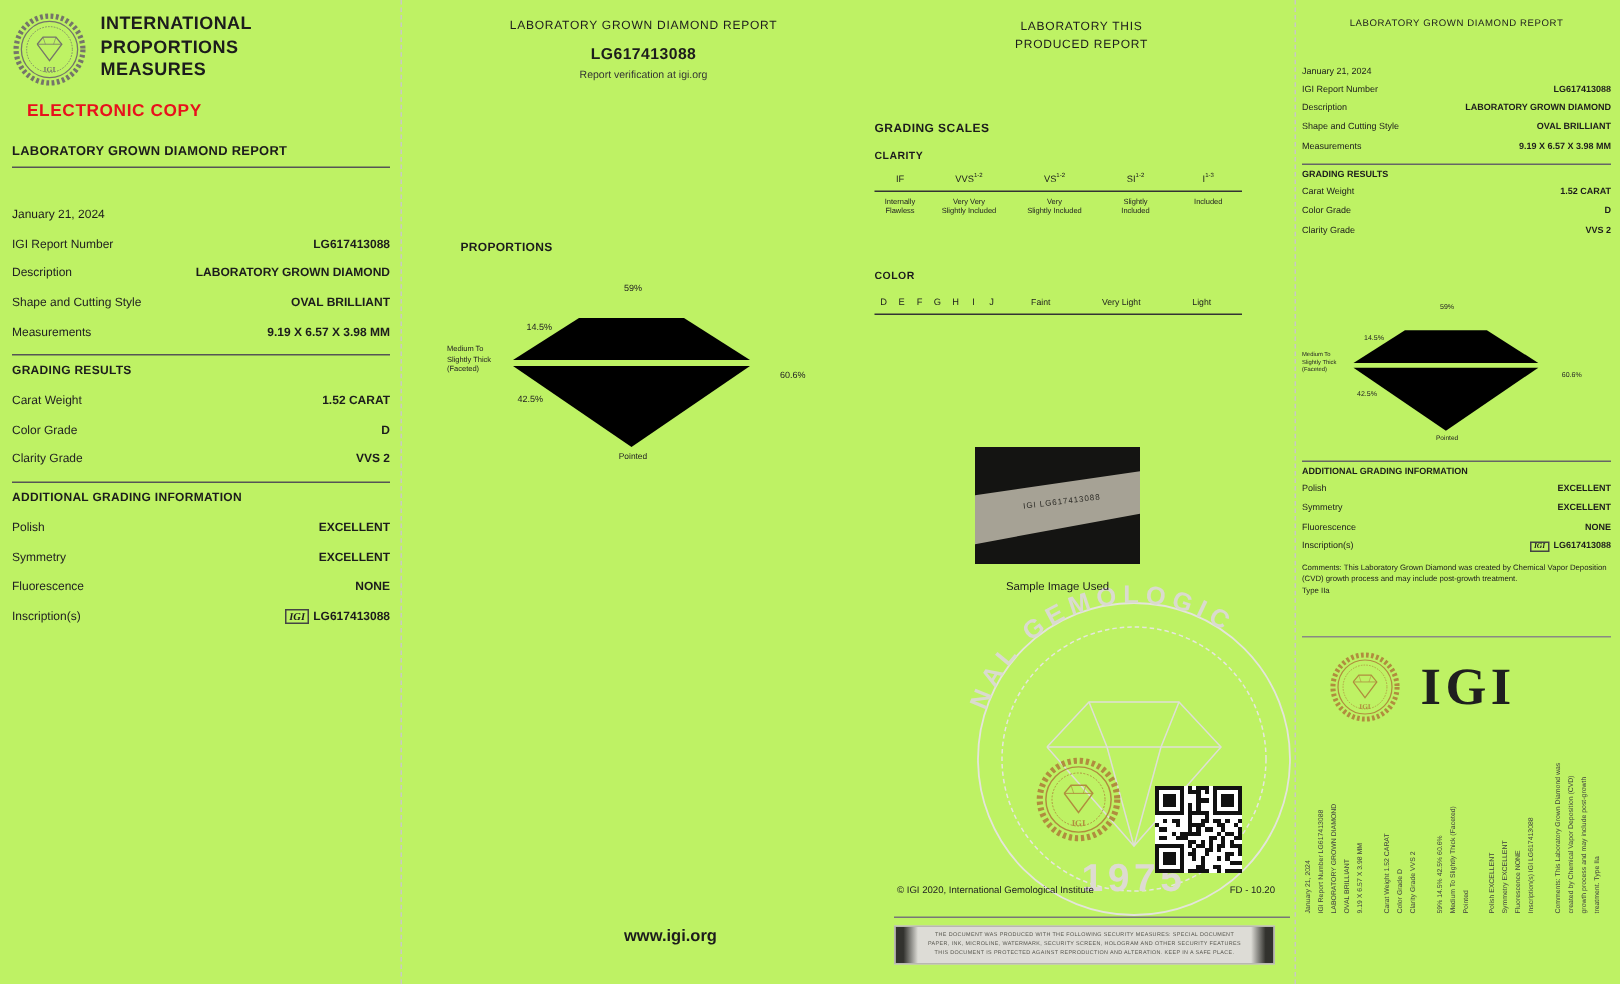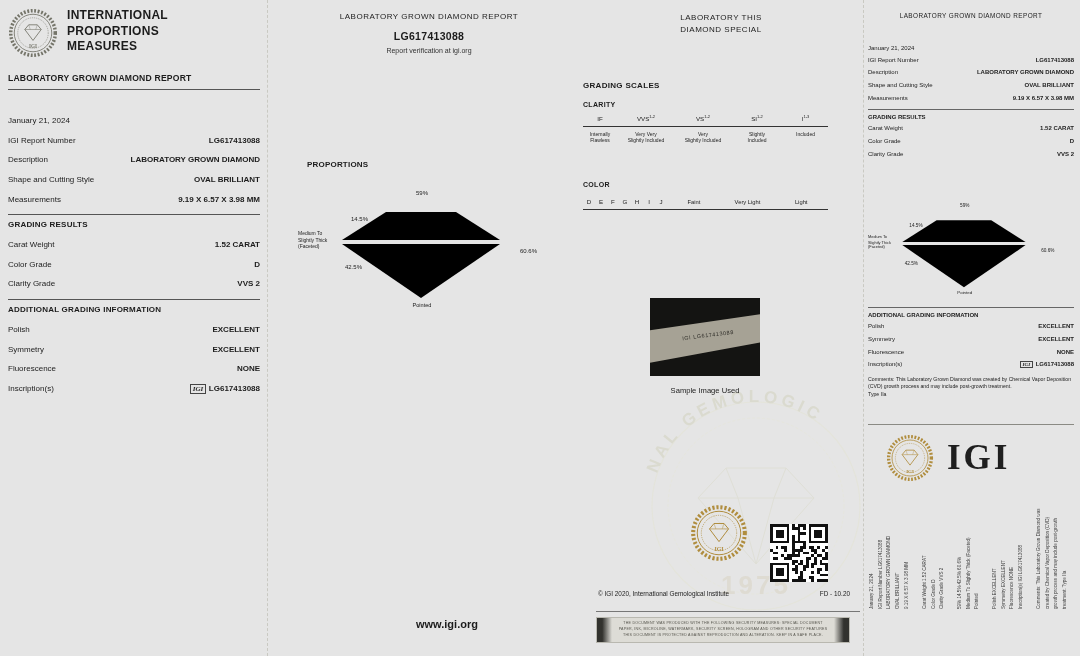--- a/index.html
+++ b/index.html
@@ -1,18 +1,18 @@
 <!DOCTYPE html>
 <html><head>
 <meta charset="utf-8">
 <style>
   * { margin:0; padding:0; box-sizing:border-box; }
   html,body { width:1080px; height:656px; }
   body { background:#ffffff; font-family:"Liberation Sans", sans-serif; color:#1c1c1c; position:relative; overflow:hidden; }
-  .page { position:absolute; inset:0; background:#e5e5e5; }
+  .page { position:absolute; inset:0; background:#bef264; }
 
   .vsep { position:absolute; top:0; bottom:0; border-left:1px dashed #c9c9c2; }
 
   
   .panel-left { position:absolute; left:8px; top:8px; width:252px; }
   .brand { display:flex; gap:9px; align-items:flex-start; }
   .seal { display:block; }
   .brand-text div { font-weight:bold; font-size:12px; line-height:1.3; letter-spacing:.3px; }
   .electronic { color:#e8111c; font-weight:bold; font-size:11.5px; letter-spacing:.4px; margin:10px 0 0 10px; }
   .left-title { font-weight:bold; font-size:8.6px; letter-spacing:.2px; margin-top:15px; padding-bottom:6px; border-bottom:1px solid #555; }
@@ -150,20 +150,21 @@
     <div class="brand">
       <svg class="seal" width="50" height="50" viewBox="0 0 64 64" style="color:#75756a">
           <use href="#seal-def"></use>
         </svg>
       <div class="brand-text">
         <div>INTERNATIONAL</div>
         <div>PROPORTIONS</div>
         <div>MEASURES</div>
       </div>
     </div>
+    <div class="electronic">ELECTRONIC COPY</div>
     <div class="left-title">LABORATORY GROWN DIAMOND REPORT</div>
     <div class="date">January 21, 2024</div>
 
     <div class="rows">
       <div class="kv">
           <span class="lab">IGI Report Number</span>
           <span class="val">LG617413088</span>
         </div>
       <div class="kv">
           <span class="lab">Description</span>
@@ -260,21 +261,21 @@
         <line x1="106" y1="120" x2="118" y2="150"></line>
         <line x1="166" y1="120" x2="154" y2="150"></line>
         <line x1="136" y1="216" x2="118" y2="150"></line>
         <line x1="136" y1="216" x2="154" y2="150"></line>
       </g>
       <text x="136" y="246" font-size="26" font-weight="bold" fill="#dedbd2" text-anchor="middle" letter-spacing="3">1975</text>
     </svg>
 
     <div class="c-title">
       <div>LABORATORY THIS</div>
-      <div>DIAMOND SPECIAL</div>
+      <div>PRODUCED REPORT</div>
     </div>
 
     <div class="gs-header">GRADING SCALES</div>
     <div class="sub-title" style="top:91px">CLARITY</div>
 
     <div class="clarity">
       <div class="cs-grades">
         <div><span>IF</span><sup></sup></div>
         <div><span>VVS</span><sup>1-2</sup></div>
         <div><span>VS</span><sup>1-2</sup></div>

